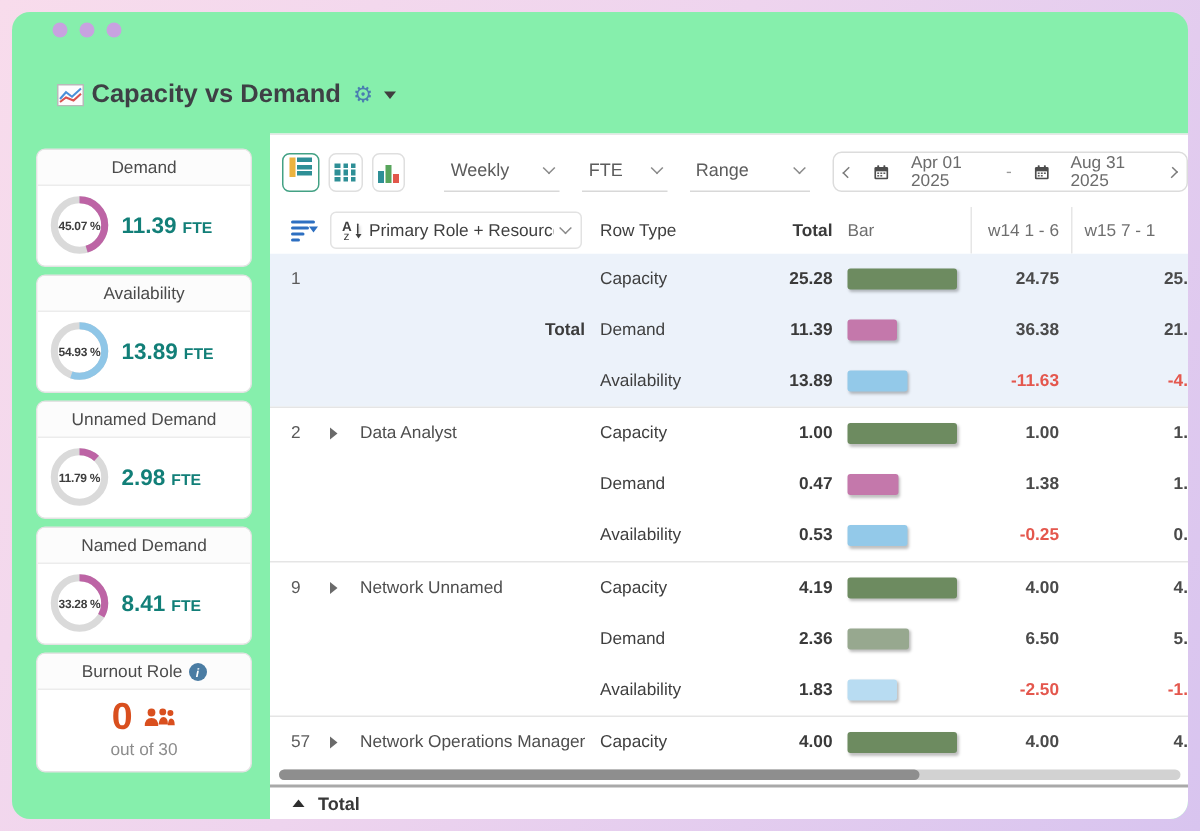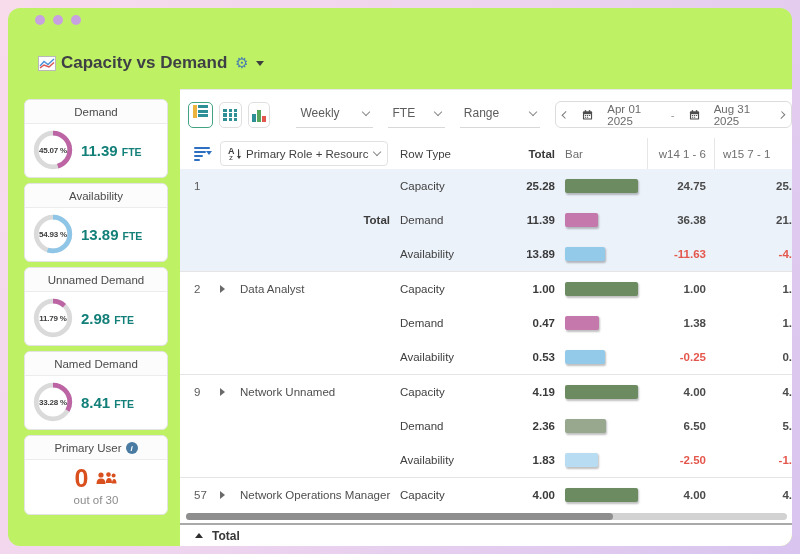--- a/index.html
+++ b/index.html
@@ -3,21 +3,21 @@
 <meta charset="utf-8">
 <style>
   * { margin:0; padding:0; box-sizing:border-box; }
   html,body { width:800px; height:554px; }
   body {
     font-family:"Liberation Sans","DejaVu Sans",sans-serif;
     background:linear-gradient(120deg,#f8dcec 0%,#eed4ee 45%,#d8c4ef 100%);
     position:relative; overflow:hidden;
   }
   .window {
-    position:absolute; inset:8px; background:#bef264; border-radius:12px;
+    position:absolute; inset:8px; background:#86efac; border-radius:12px;
     overflow:hidden; display:flex; flex-direction:column;
   }
   
   .dots { display:flex; gap:8px; padding:7px 0 0 27px; }
   .dot { width:10px; height:10px; border-radius:50%; background:#c8a2e0; }
   .titlebar { display:flex; align-items:center; margin:27px 0 15px 30px; height:22px; }
   .title-icon { width:18px; height:15px; margin-right:5px; }
   .page-title { font-size:17px; font-weight:600; color:#3e4045; }
   .gear { font-family:"DejaVu Sans",sans-serif; color:#4a7fb0; font-size:15px; margin-left:8px; cursor:default; }
   .caret-dn { width:0; height:0; border-left:4.5px solid transparent; border-right:4.5px solid transparent; border-top:5.5px solid #3f3f3f; margin-left:7px; }
@@ -197,21 +197,21 @@
           </div>
           <div class="fte">
               <span class="val">8.41</span>
               <span class="unit">FTE</span>
             </div>
         </div>
       </div>
 
       <div class="card">
         <div class="card-hd">
-          <span>Primary User</span>
+          <span>Burnout Role</span>
           <span class="info-ic">i</span>
         </div>
         <div class="burn-bd">
           <div class="burn-row">
             <span class="burn-count">0</span>
             <svg width="21" height="16" viewBox="0 0 21 16">
               <circle cx="5" cy="4" r="2.6" fill="#d94f1e"></circle>
               <path d="M0.5 13 Q0.5 7.6 5 7.6 Q9.5 7.6 9.5 13 Z" fill="#d94f1e"></path>
               <circle cx="12.5" cy="3.6" r="2.3" fill="#d94f1e"></circle>
               <path d="M9.7 12 Q10.3 7 12.9 7 Q16 7 16 12 Z" fill="#d94f1e"></path>

